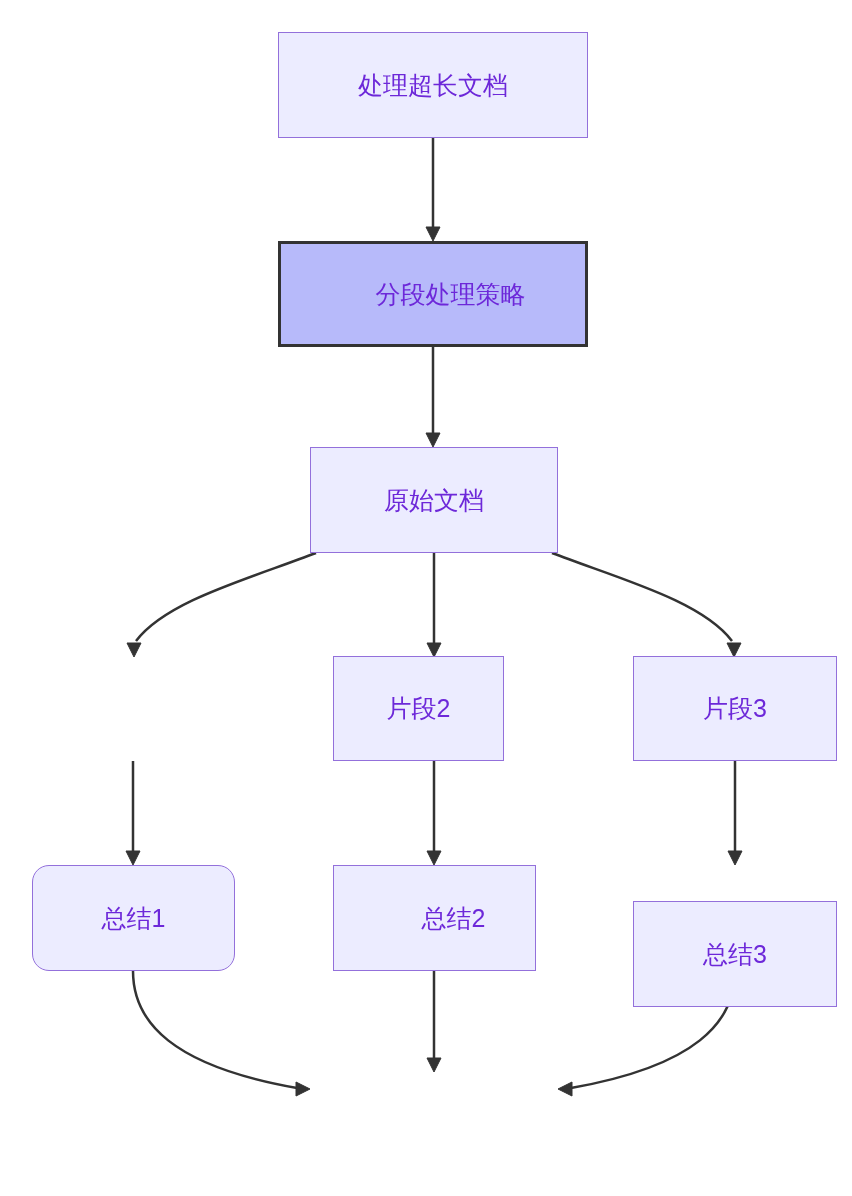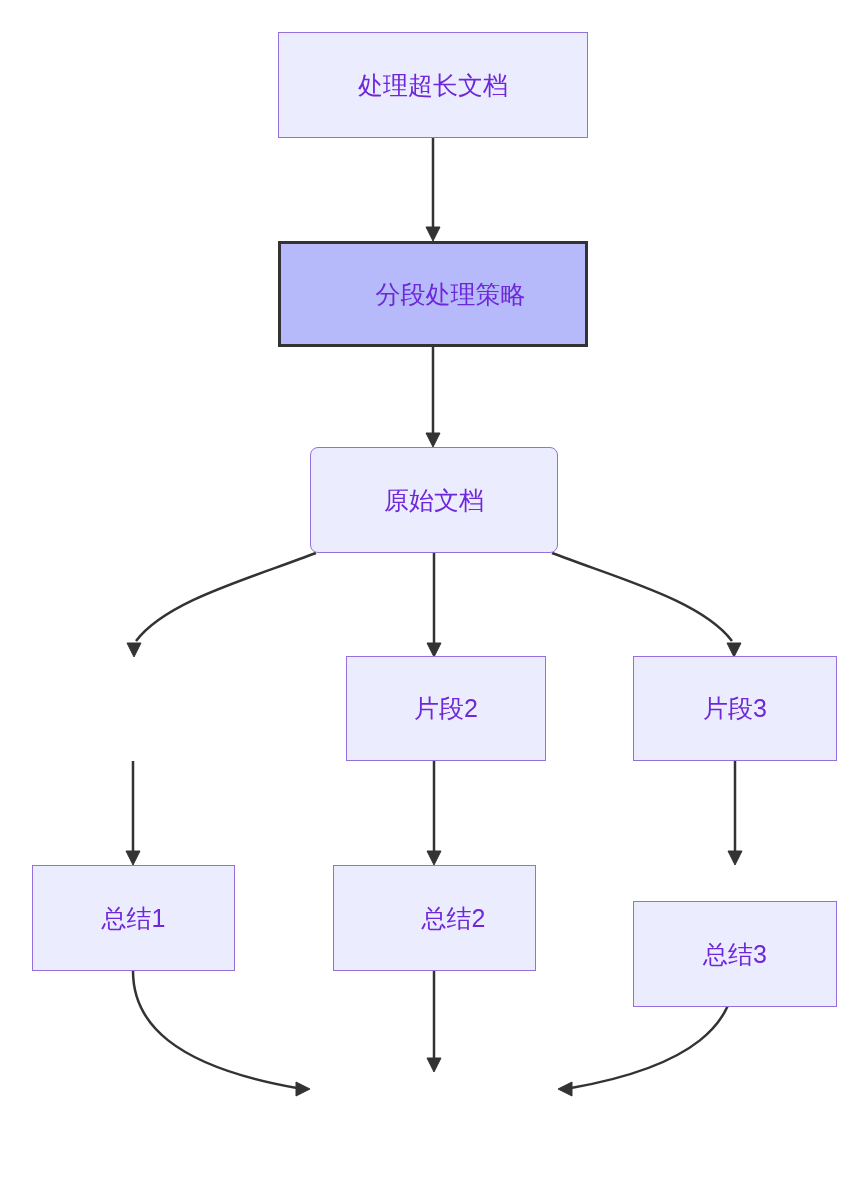--- a/index.html
+++ b/index.html
@@ -48,25 +48,25 @@
     border: 3.5px solid #333333;
     padding-left: 35px;
   }
   .node.success {
     background: #90F690;
     border: 3.5px solid #333333;
   }
   
   #n-task      { left: 278px; top: 32px;   width: 310px; height: 106px; }
   #n-strategy  { left: 278px; top: 241px;  width: 310px; height: 106px; }
-  #n-original  { left: 310px; top: 447px;  width: 248px; height: 106px; border-radius: 8px; }
+  #n-original  { left: 310px; top: 447px;  width: 248px; height: 106px; }
   #n-frag1     { left: 32px;  top: 656px;  width: 203px; height: 105px; }
-  #n-frag2     { left: 346px; top: 656px;  width: 200px; height: 105px; }
+  #n-frag2     { left: 333px; top: 656px;  width: 171px; height: 105px; }
   #n-frag3     { left: 633px; top: 656px;  width: 204px; height: 105px; }
-  #n-sum1      { left: 32px;  top: 865px;  width: 203px; height: 106px; }
+  #n-sum1      { left: 32px;  top: 865px;  width: 203px; height: 106px; border-radius: 17px; }
   #n-sum2      { left: 333px; top: 865px;  width: 203px; height: 106px; padding-left: 38px; }
   #n-sum3      { left: 633px; top: 865px;  width: 204px; height: 106px; margin-top: 36px; }
   #n-final     { left: 310px; top: 1072px; width: 248px; height: 106px; }
 </style>
 </head>
 <body>
 
 <div class="canvas">
 
   <svg class="edge-layer" viewBox="0 0 852 1196" aria-hidden="true">

